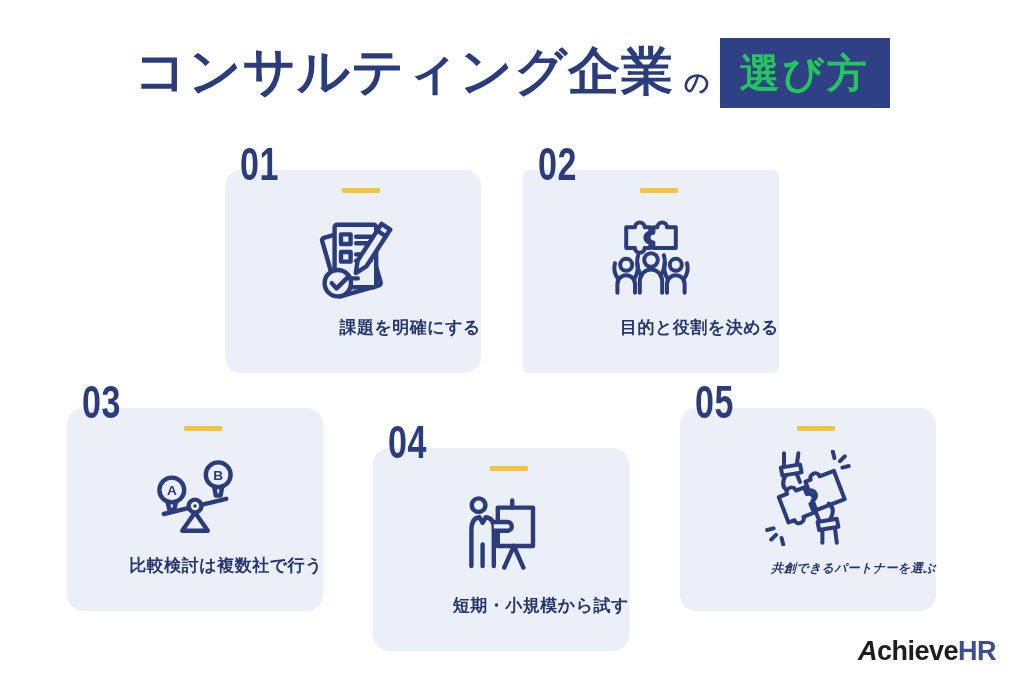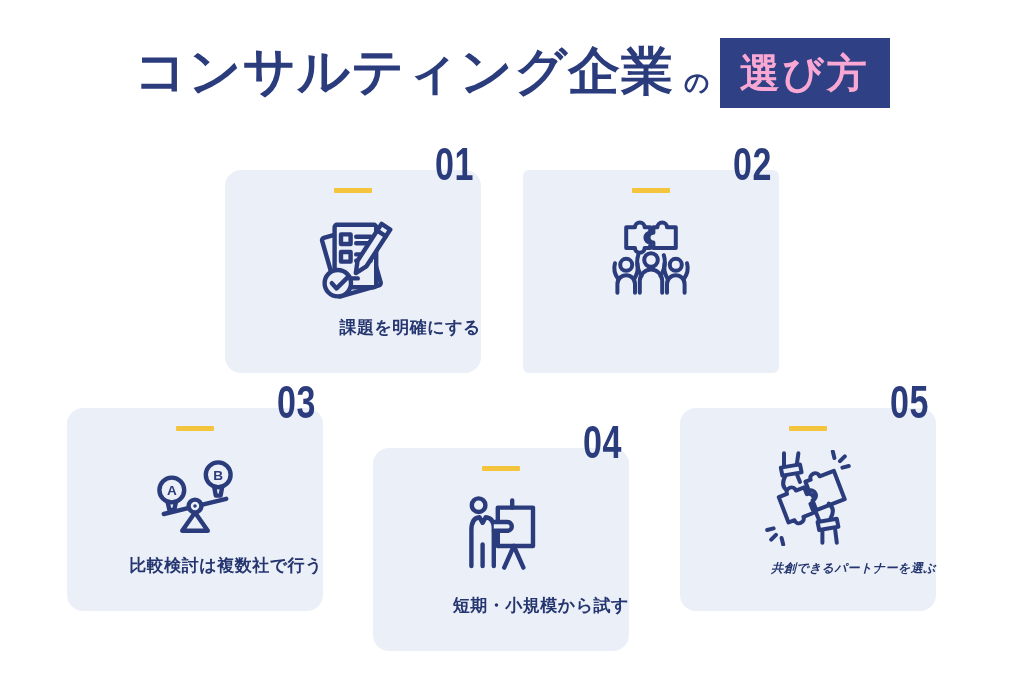--- a/index.html
+++ b/index.html
@@ -28,37 +28,37 @@
   }
   .title-main{
     font-size:52px;font-weight:900;color:var(--navy);
     letter-spacing:1px;line-height:1.3;
   }
   .title-no{
     font-size:25px;font-weight:800;color:var(--navy);
     align-self:flex-end;margin-bottom:9px;
   }
   .title-box{
-    background:var(--navy_box);color:#f9a8d4;
+    background:var(--navy_box);color:#22c55e;
     font-size:40px;font-weight:900;letter-spacing:3px;
     padding:13px 20px;line-height:1.1;
   }
 
   
   .card{
     position:absolute;width:256px;height:203px;
     background:var(--card_bg);border-radius:16px;
   }
   .card.c1{left:225px;top:170px;}
   .card.c2{left:523px;top:170px;border-radius:6px;}
   .card.c3{left:67px;top:408px;text-decoration:underline;}
   .card.c4{left:373px;top:408px;margin-top:40px;}
   .card.c5{left:680px;top:408px;}
 
-  .numwrap{position:absolute;top:-26px;left:0;width:100%;text-align:right;}
+  .numwrap{position:absolute;top:-26px;left:8px;width:100%;text-align:left;}
   .num{
     display:inline-block;font-size:46px;font-weight:700;line-height:0.9;
     color:var(--navy);transform:scaleX(0.74);letter-spacing:1px;
   }
   .underline{width:38px;height:5px;background:var(--yellow);margin:3px auto 0;border-radius:1px;}
 
   .icon{
     position:absolute;top:42px;left:50%;transform:translateX(-50%);
     width:100px;height:96px;color:var(--navy);
   }
@@ -132,20 +132,21 @@
         <circle cx="91" cy="66" r="7.5"></circle>
         <path d="M80 101 V90 A11 11 0 0 1 102 90 V101"></path>
         <path d="M81 84 Q75 74 77 64"></path>
         <path d="M101 84 Q108 74 105 64"></path>
         <circle cx="60" cy="60" r="8.5" fill="var(--card_bg)"></circle>
         <path d="M46 101 V86 A14 14 0 0 1 74 86 V101" fill="var(--card_bg)"></path>
         <path d="M48 80 Q40 67 44 54"></path>
         <path d="M72 80 Q80 67 76 54"></path>
       </svg>
     </div>
+    <div class="label">目的と役割を決める</div>
   </div>
 
   <div class="card c3">
     <div class="numwrap">
       <span class="num">03</span>
       <div class="underline"></div>
     </div>
     <div class="icon">
       <svg viewBox="0 0 120 120" fill="none" stroke="currentColor" stroke-width="5.5" stroke-linecap="round" stroke-linejoin="round">
         <path d="M21 80 L99 61"></path>
@@ -201,14 +202,17 @@
         <path d="M74 100 L98 96 L96 86 L72 90 Z"></path>
         <path d="M88 86 Q95 74 86 67"></path>
         <path d="M74 88 L70 78"></path>
         <path d="M93 10 L91 2 M100 14 L106 8 M103 22 L111 20"></path>
         <path d="M27 110 L29 118 M20 106 L14 112 M17 98 L9 100"></path>
       </svg>
     </div>
     <div class="label">共創できるパートナーを選ぶ</div>
   </div>
 
+  <div class="logo">
+    <span class="logo-achieve">Achieve</span><span class="logo-hr">HR</span>
+  </div>
 
 </div>
 
 </body></html>

